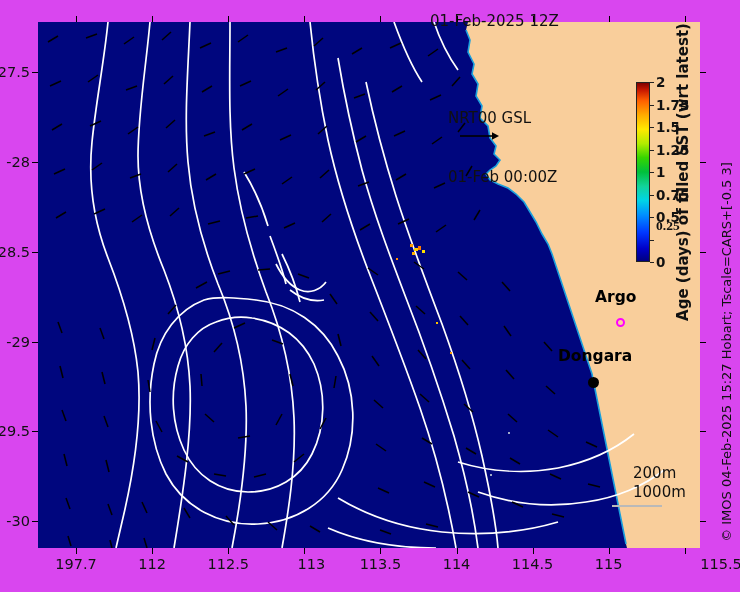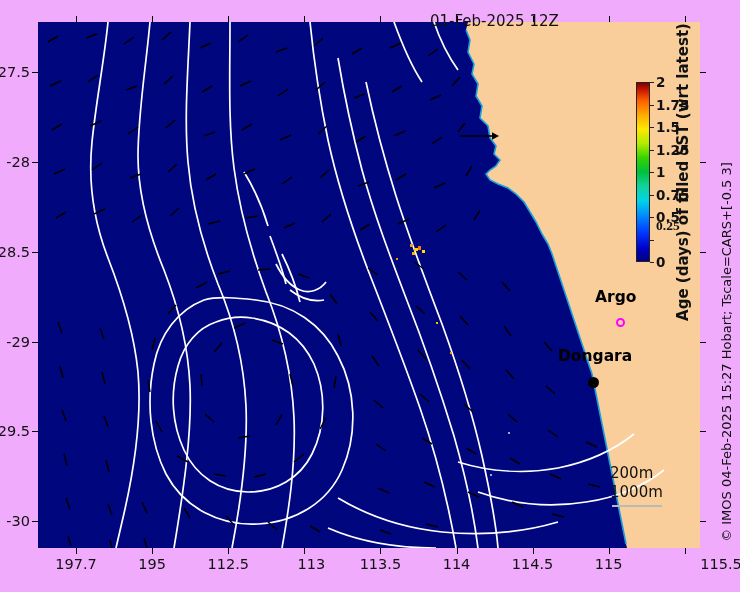--- a/index.html
+++ b/index.html
@@ -1,20 +1,20 @@
 <!DOCTYPE html>
 <html><head>
 <meta charset="utf-8">
 <style>
   html,body{margin:0;padding:0;background:#ffffff;}
   body{width:740px;height:592px;position:relative;overflow:hidden;
        font-family:"DejaVu Sans","Liberation Sans",sans-serif;}
 
   
-  #figure{position:absolute;left:0;top:0;width:740px;height:592px;background:#f0abfc;}
+  #figure{position:absolute;left:0;top:0;width:740px;height:592px;background:#d946ef;}
 
   
   #plot{position:absolute;left:38px;top:22px;width:662px;height:526px;
         overflow:hidden;background:#000c7d;}
 
   
   .ocean{position:absolute;inset:0;background:#00067e;}
 
   
   .land{position:absolute;inset:0;}
@@ -41,21 +41,21 @@
             border:2.2px solid #ff00ff;border-radius:50%;box-sizing:border-box;}
   #argo-label{position:absolute;left:595px;top:288px;font-size:15.5px;
               font-weight:bold;color:#000;}
   
   #dongara-dot{position:absolute;left:550px;top:355px;width:11px;height:11px;
                background:#000;border-radius:50%;}
   #dongara-label{position:absolute;left:558px;top:347px;font-size:15.5px;
                  font-weight:bold;color:#000;}
 
   
-  #depth-legend{position:absolute;left:610px;top:464px;font-size:15px;
+  #depth-legend{position:absolute;left:633px;top:464px;font-size:15px;
                 line-height:19px;color:#111;}
   #depth-line{position:absolute;left:612px;top:505px;width:50px;height:1.5px;
               background:#b9b9b9;}
 
   
   #cbar{position:absolute;left:636px;top:82px;width:14px;height:180px;
         border:1px solid #222;box-sizing:border-box;}
   .cb-tick{position:absolute;left:650px;width:4px;height:1px;background:#222;}
   .cb-lab{position:absolute;left:656px;transform:translateY(-50%);
           font-size:13.5px;font-weight:bold;color:#111;white-space:nowrap;}
@@ -302,20 +302,22 @@
     </svg>
 
     <div id="argo-dot"></div>
 
     <div id="dongara-dot"></div>
   </div>
 
   <div class="mtext" id="date-title">01-Feb-2025 12Z</div>
 
   <div class="mtext" id="nrt-block">
+    <div>NRT00 GSL</div>
+    <div>01-Feb 00:00Z</div>
   </div>
 
   <svg id="refarrow" viewBox="0 0 40 12">
     <line x1="0" y1="6" x2="32" y2="6" stroke="#000" stroke-width="1.6"></line>
     <path d="M 32,2.2 L 39,6 L 32,9.8 Z" fill="#000"></path>
   </svg>
 
   <div id="argo-label">Argo</div>
   <div id="dongara-label">Dongara</div>
 
@@ -332,21 +334,21 @@
 
   <div id="cbar-title">Age (days) of filled SST (wrt latest)</div>
 
   <div id="credit">© IMOS 04-Feb-2025 15:27 Hobart; Tscale=CARS+[-0.5 3]</div>
 
 <div class="xtick" style="left: 76.046px;"></div>
     <div class="ttick" style="left: 76.046px;"></div>
     <div class="xlab" style="left: 76.046px;">197.7</div>
     <div class="xtick" style="left: 152.138px;"></div>
     <div class="ttick" style="left: 152.138px;"></div>
-    <div class="xlab" style="left: 152.138px;">195</div>
+    <div class="xlab" style="left: 152.138px;">112</div>
     <div class="xtick" style="left: 228.23px;"></div>
     <div class="ttick" style="left: 228.23px;"></div>
     <div class="xlab" style="left: 228.23px;">112.5</div>
     <div class="xtick" style="left: 304.322px;"></div>
     <div class="ttick" style="left: 304.322px;"></div>
     <div class="xlab" style="left: 304.322px; margin-left: 7px;">113</div>
     <div class="xtick" style="left: 380.414px;"></div>
     <div class="ttick" style="left: 380.414px;"></div>
     <div class="xlab" style="left: 380.414px;">113.5</div>
     <div class="xtick" style="left: 456.506px;"></div>

